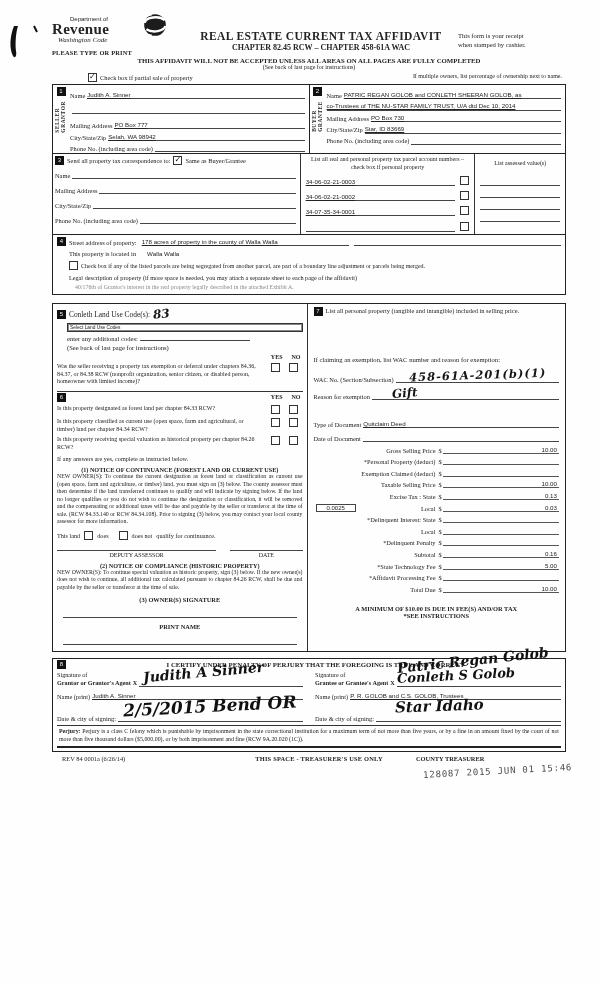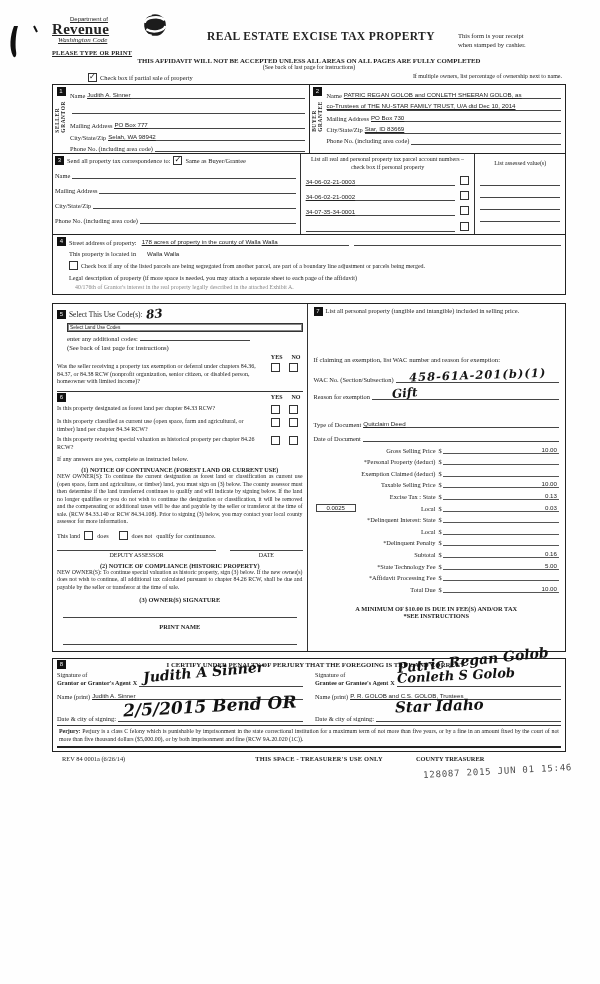--- a/index.html
+++ b/index.html
@@ -1,21 +1,21 @@
 <!DOCTYPE html>
 <html><head>
 <meta charset="utf-8">
 <style>
   html,body{margin:0;padding:0;background:#fff;}
   .page{position:relative;width:600px;height:984px;background:#fefefe;
         font-family:"Liberation Serif",serif;color:#232323;overflow:hidden;}
   .form{position:absolute;left:52px;top:16px;width:514px;}
   
   .hdr{display:flex;align-items:flex-start;}
-  .agency{width:132px;line-height:1;text-decoration:underline;}
+  .agency{width:132px;line-height:1;}
   .agency .dsmall{font-size:6px;font-family:"Liberation Sans",sans-serif;margin-left:18px;}
   .agency .dbig{font-size:15px;font-weight:bold;letter-spacing:.3px;}
   .agency .dstate{font-size:7px;font-style:italic;margin-left:6px;}
   .logo{position:absolute;left:90px;top:-4px;}
   .please{font-size:6.4px;margin-top:6px;font-weight:bold;letter-spacing:.2px;}
   .titleblk{flex:1;text-align:center;}
   .title{font-size:11.5px;font-weight:bold;letter-spacing:.4px;margin-top:14px;}
   .chapter{font-size:8px;font-weight:bold;margin-top:1px;}
   .receipt{width:108px;font-size:6.6px;text-align:left;margin-top:16px;line-height:1.35;}
   .warn{font-size:6.8px;font-weight:bold;text-align:center;margin-top:1px;}
@@ -135,21 +135,22 @@
         <div class="dstate">Washington Code</div>
         <svg class="logo" width="26" height="26" viewBox="0 0 24 24">
           <circle cx="12" cy="12" r="10" fill="#1c1c1c"></circle>
           <path d="M2.5 10 A 10 5.5 0 0 1 21 7.5" stroke="#fff" fill="none" stroke-width="2.2"></path>
           <path d="M4 16 A 10 5.5 0 0 0 21.5 13" stroke="#fff" fill="none" stroke-width="2.2"></path>
           <path d="M9 2.5 A 9.5 9.5 0 0 0 9 21.5" stroke="#fff" fill="none" stroke-width="1.4"></path>
         </svg>
         <div class="please">PLEASE TYPE OR PRINT</div>
       </div>
       <div class="titleblk">
-        <div class="title">REAL ESTATE EXCISE TAX PROPERTY</div>
+        <div class="title">REAL ESTATE CURRENT TAX AFFIDAVIT</div>
+        <div class="chapter">CHAPTER 82.45 RCW – CHAPTER 458-61A WAC</div>
       </div>
       <div class="receipt">
         <div>This form is your receipt</div>
         <div>when stamped by cashier.</div>
       </div>
     </div>
     <div class="warn">THIS AFFIDAVIT WILL NOT BE ACCEPTED UNLESS ALL AREAS ON ALL PAGES ARE FULLY COMPLETED</div>
     <div class="seeback">(See back of last page for instructions)</div>
 
     <div class="cbrow">
@@ -294,21 +295,21 @@
         <span style="font-size:6px;">Check box if any of the listed parcels are being segregated from another parcel, are part of a boundary line adjustment or parcels being merged.</span>
       </div>
       <div style="margin-top:4px;margin-left:12px;font-size:6.2px;">Legal description of property (if more space is needed, you may attach a separate sheet to each page of the affidavit)</div>
       <div class="faint" style="margin-top:3px;margin-left:18px;">40/176th of Grantor's interest in the real property legally described in the attached Exhibit A.</div>
     </div>
 
     <div class="cols">
       <div class="lcol">
         <div class="s5head">
           <span class="badge">5</span>
-          <span>Select This Use Code(s):</span>
+          <span>Conleth Land Use Code(s):</span>
           <span class="hand" style="font-size:12px;transform:rotate(-6deg);display:inline-block;">83</span>
         </div>
         <div class="dropdown">Select Land Use Codes</div>
         <div class="small" style="margin-left:10px;"><span>enter any additional codes:</span><span class="fill" style="display:inline-block;width:110px;"></span></div>
         <div class="small" style="margin-left:10px;margin-top:2px;">(See back of last page for instructions)</div>
         <div class="ynhead">
             <span>YES</span>
             <span>NO</span>
           </div>
         <div class="qrow">

